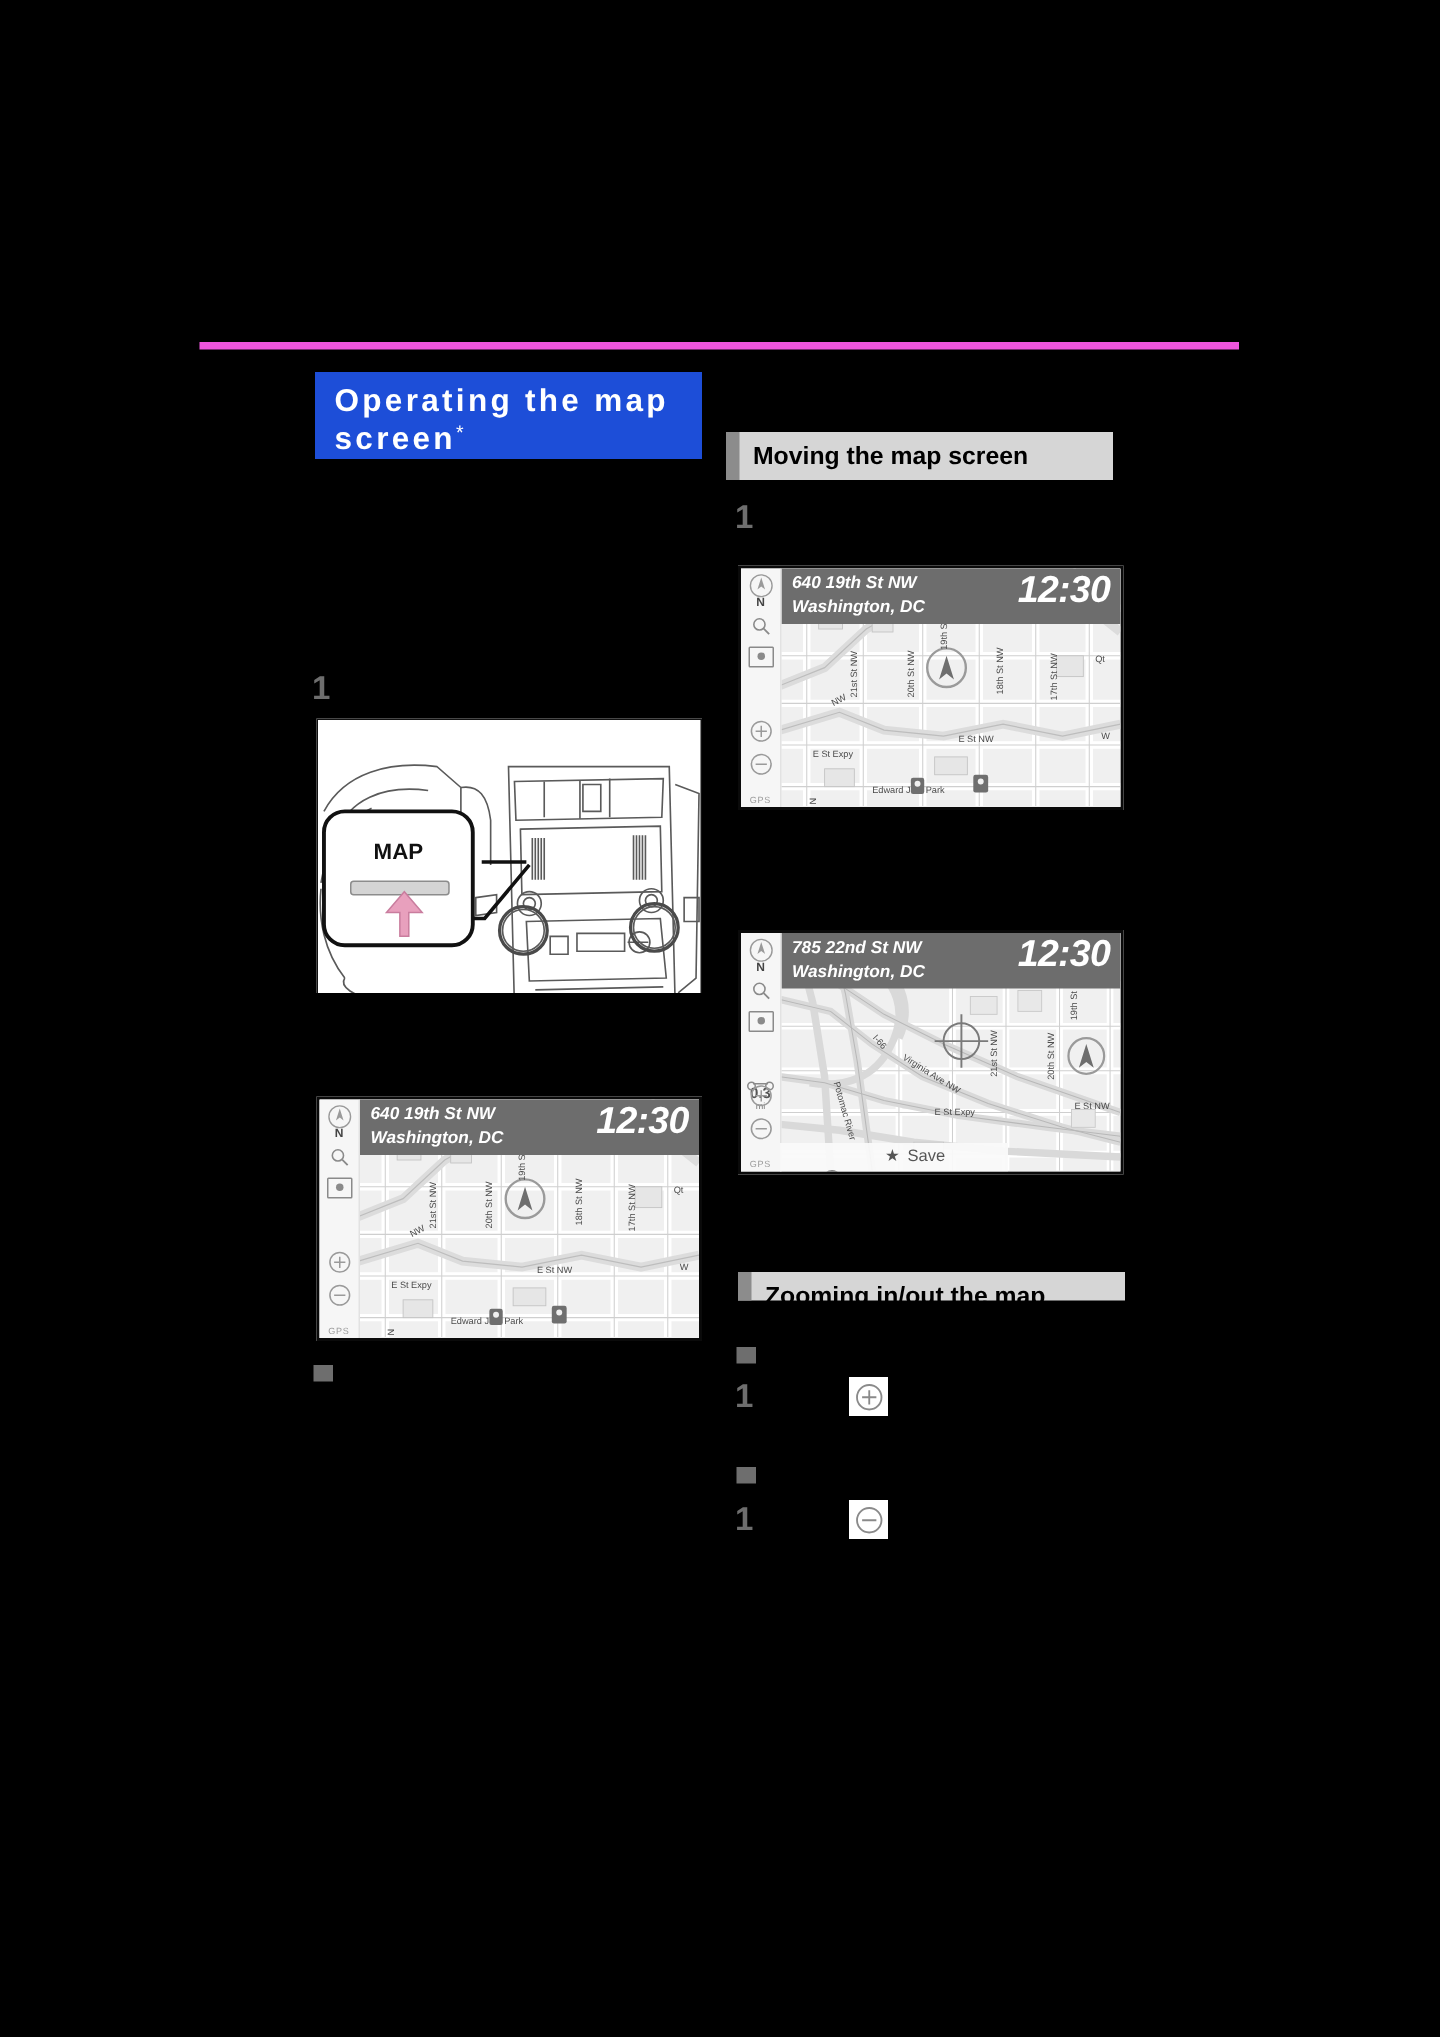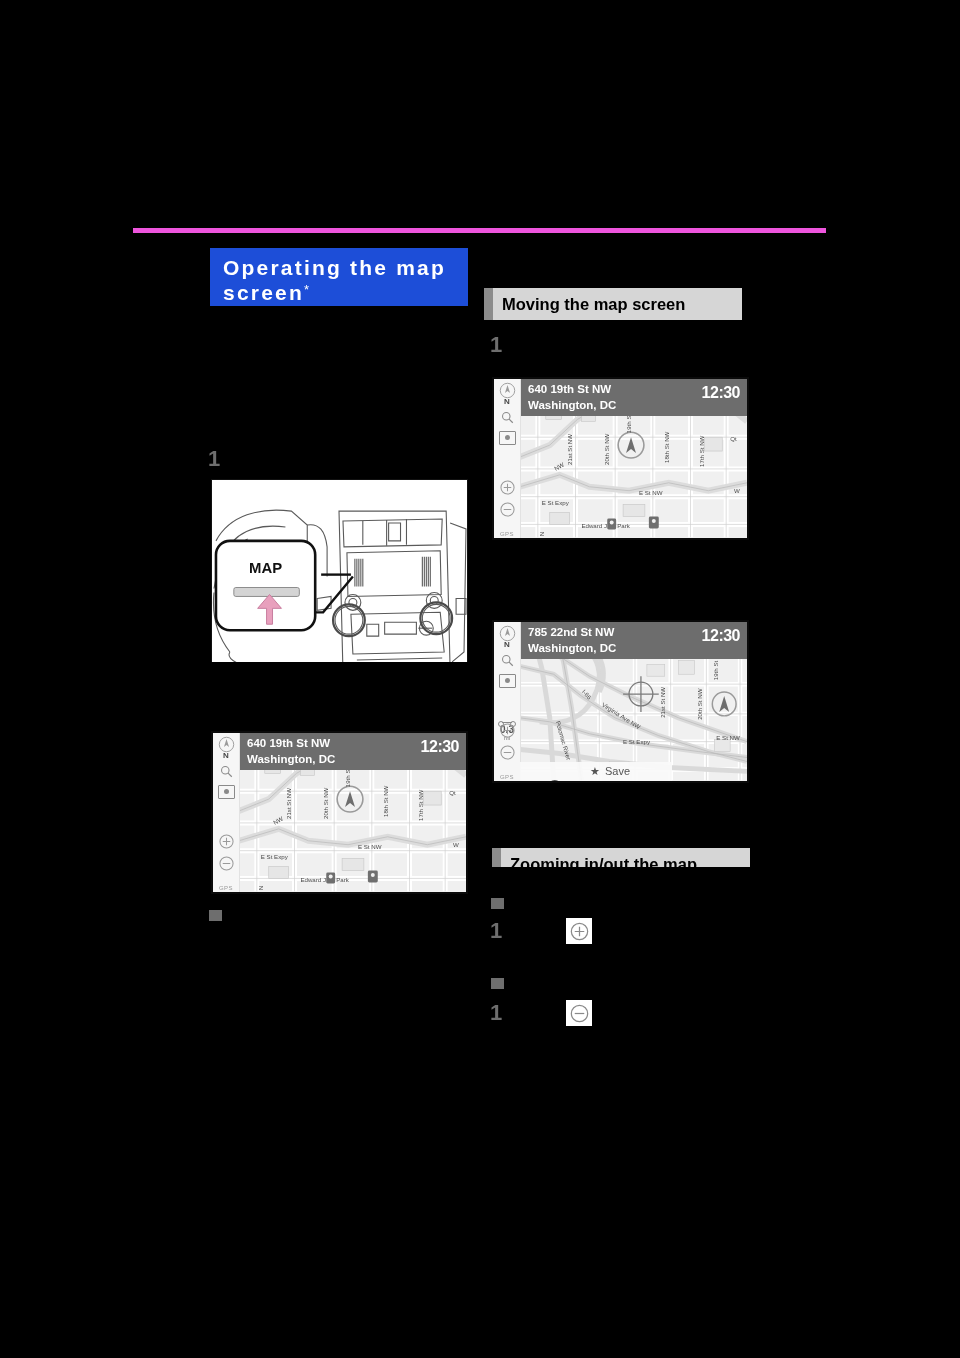--- a/index.html
+++ b/index.html
@@ -77,26 +77,26 @@
                    background:#8a8a8a;display:block;}
   .scalebox .v{font-size:10px;color:#555;font-weight:bold;line-height:10px;}
   .scalebox .u{font-size:6px;color:#777;line-height:7px;}
   .zin{bottom:40px;height:18px;}
   .zout{bottom:18px;height:18px;}
   .zbtn svg{width:15px;height:15px;display:block;margin:0 auto;}
   .gpslab{position:absolute;left:0;width:26px;bottom:1px;text-align:center;
           font-size:6px;color:#9a9a9a;letter-spacing:.5px;}
 
   .map-head{position:absolute;left:26px;right:0;top:0;height:37px;
-            background:#6d6d6d;color:#fff;z-index:4;}
+            background:#6d6d6d;color:#fff;z-index:4;font-style:italic;}
   .map-head .addr{position:absolute;left:8px;top:3px;font-size:11.5px;
                   font-weight:bold;line-height:14px;white-space:nowrap;}
   .map-head .city{position:absolute;left:8px;top:19px;font-size:11.5px;
                   font-weight:bold;line-height:14px;white-space:nowrap;}
-  .map-head .clock{position:absolute;right:7px;top:2px;font-size:16px;
+  .map-head .clock{position:absolute;right:7px;top:2px;font-size:25px;
                    font-weight:bold;line-height:24px;letter-spacing:-.5px;}
 
   .map-canvas{position:absolute;left:26px;right:0;top:0;bottom:0;z-index:1;}
   .map-canvas svg{display:block;width:100%;height:100%;}
 
   .map-footbar{position:absolute;left:26px;bottom:0;width:152px;height:19px;
                background:rgba(250,250,250,.93);z-index:6;}
   .map-footbar .go{position:absolute;left:28px;top:18px;font-size:17px;
                    color:#555;line-height:14px;}
   .map-footbar .save{position:absolute;left:85px;top:2px;font-size:11px;

